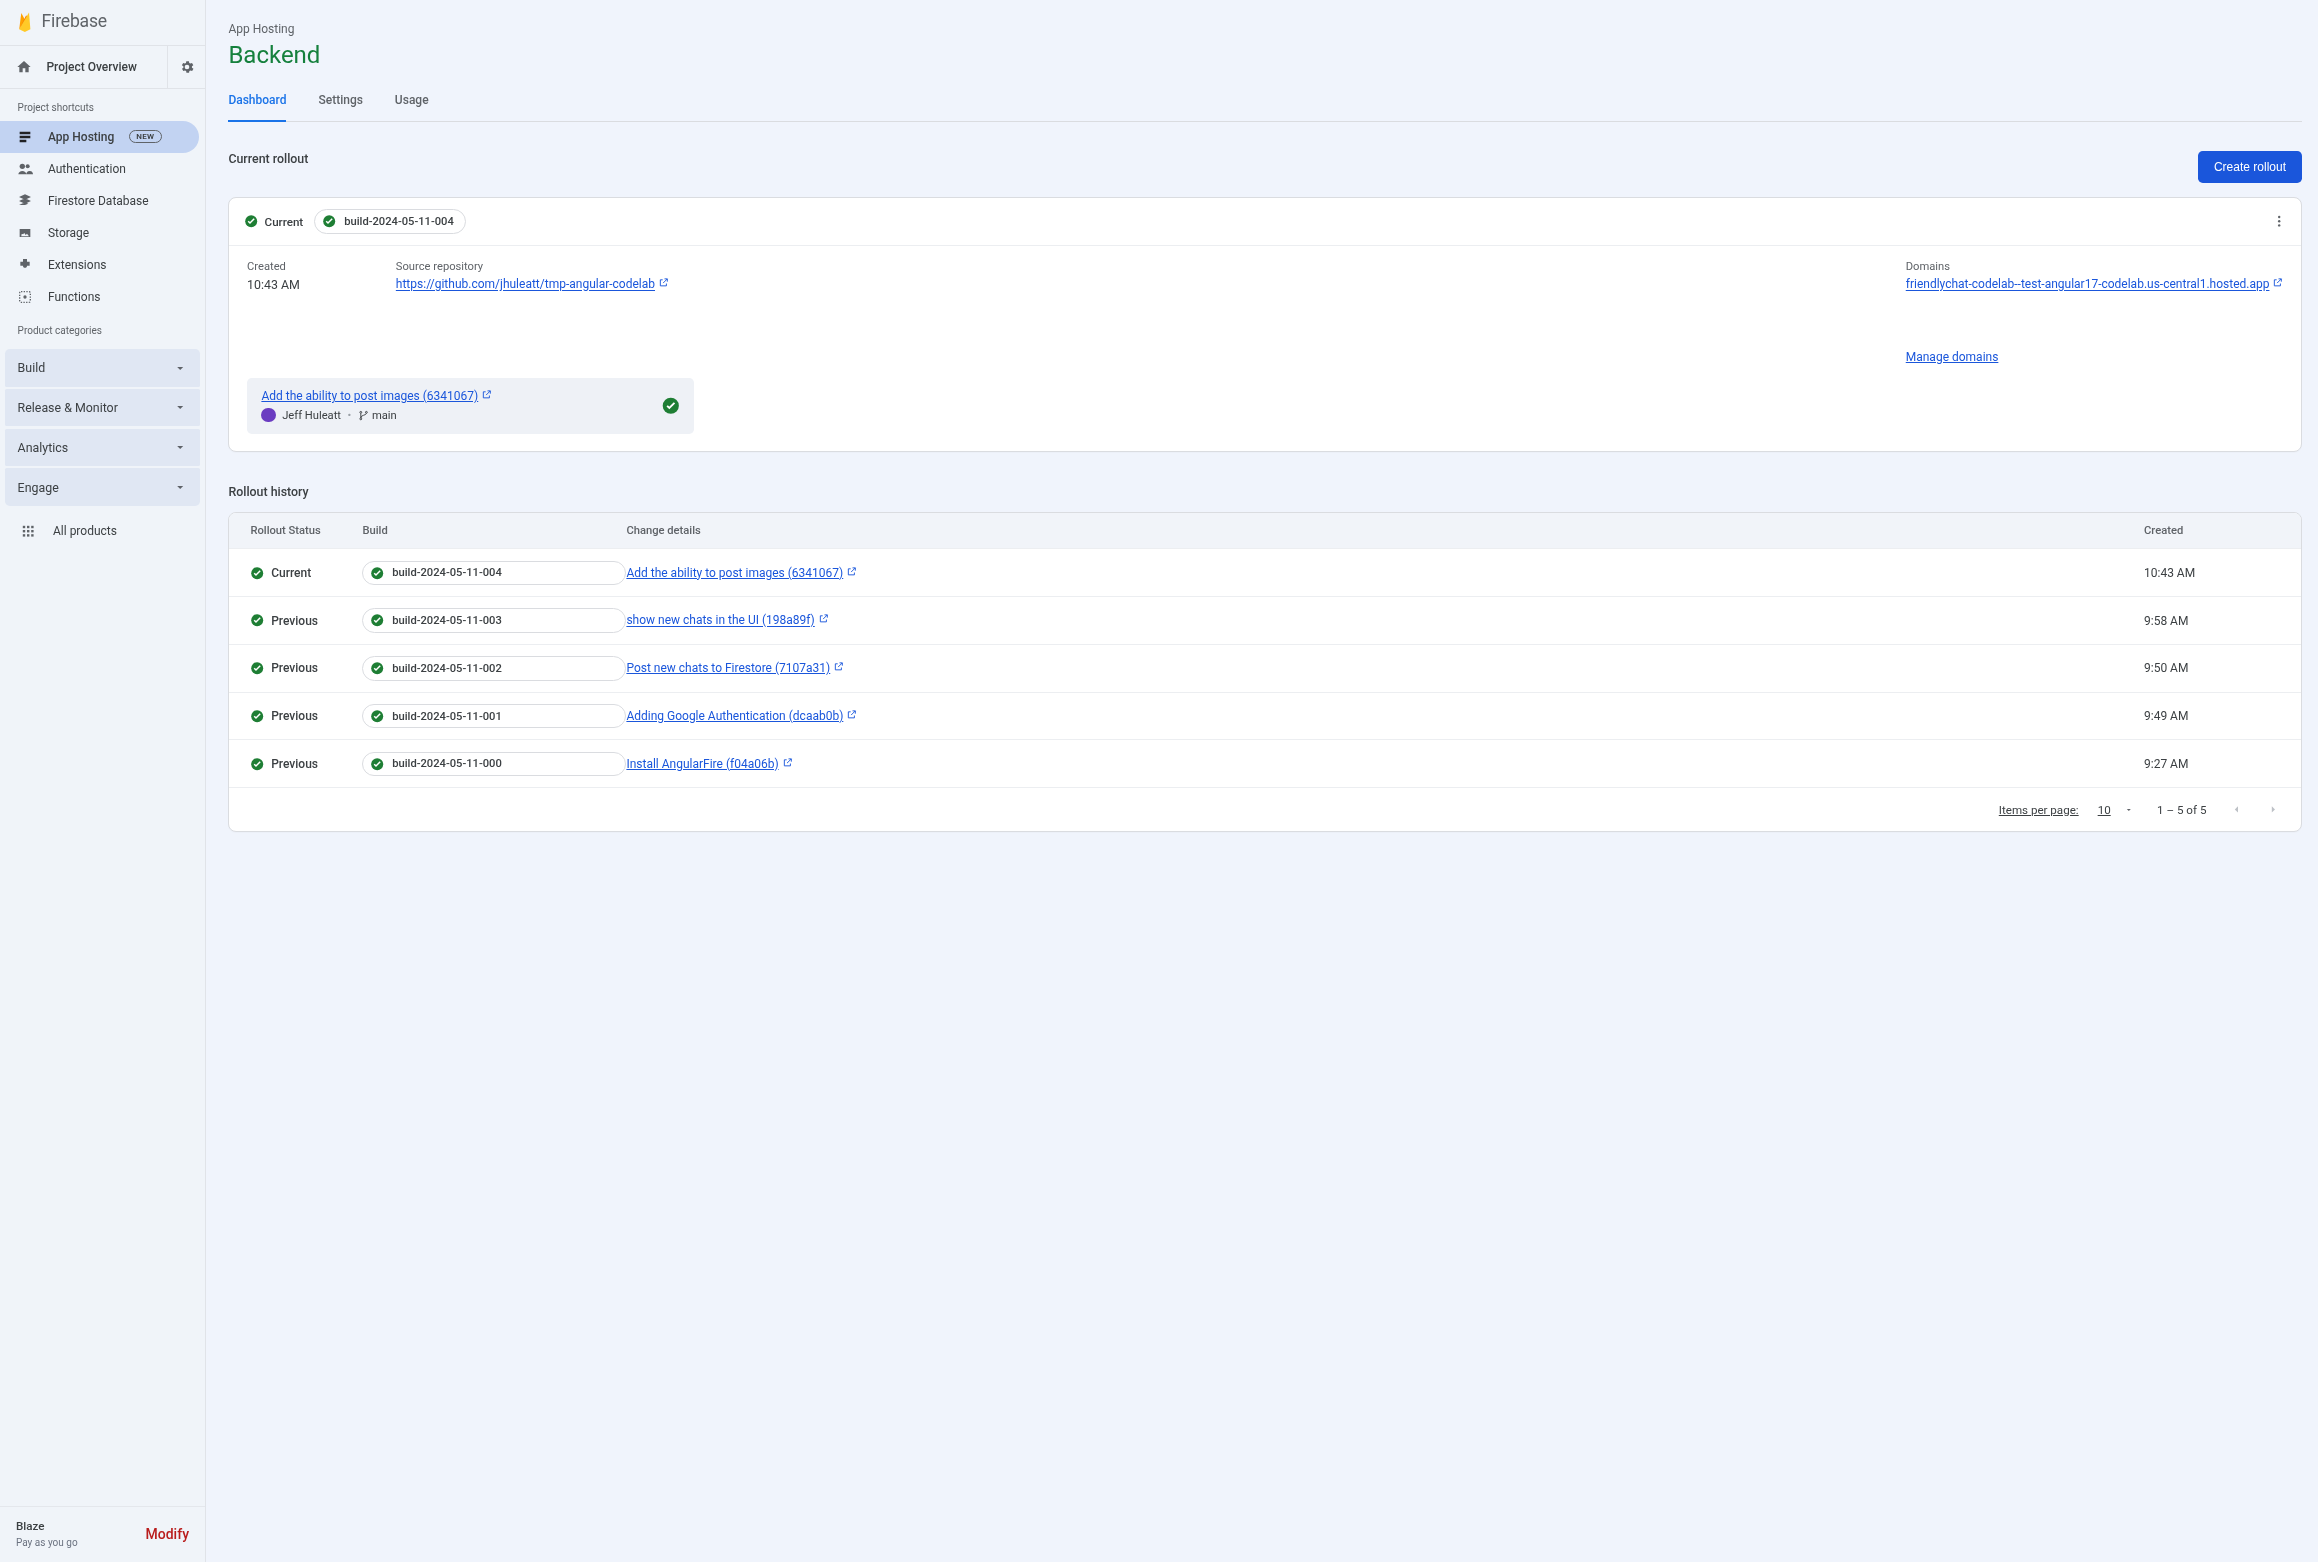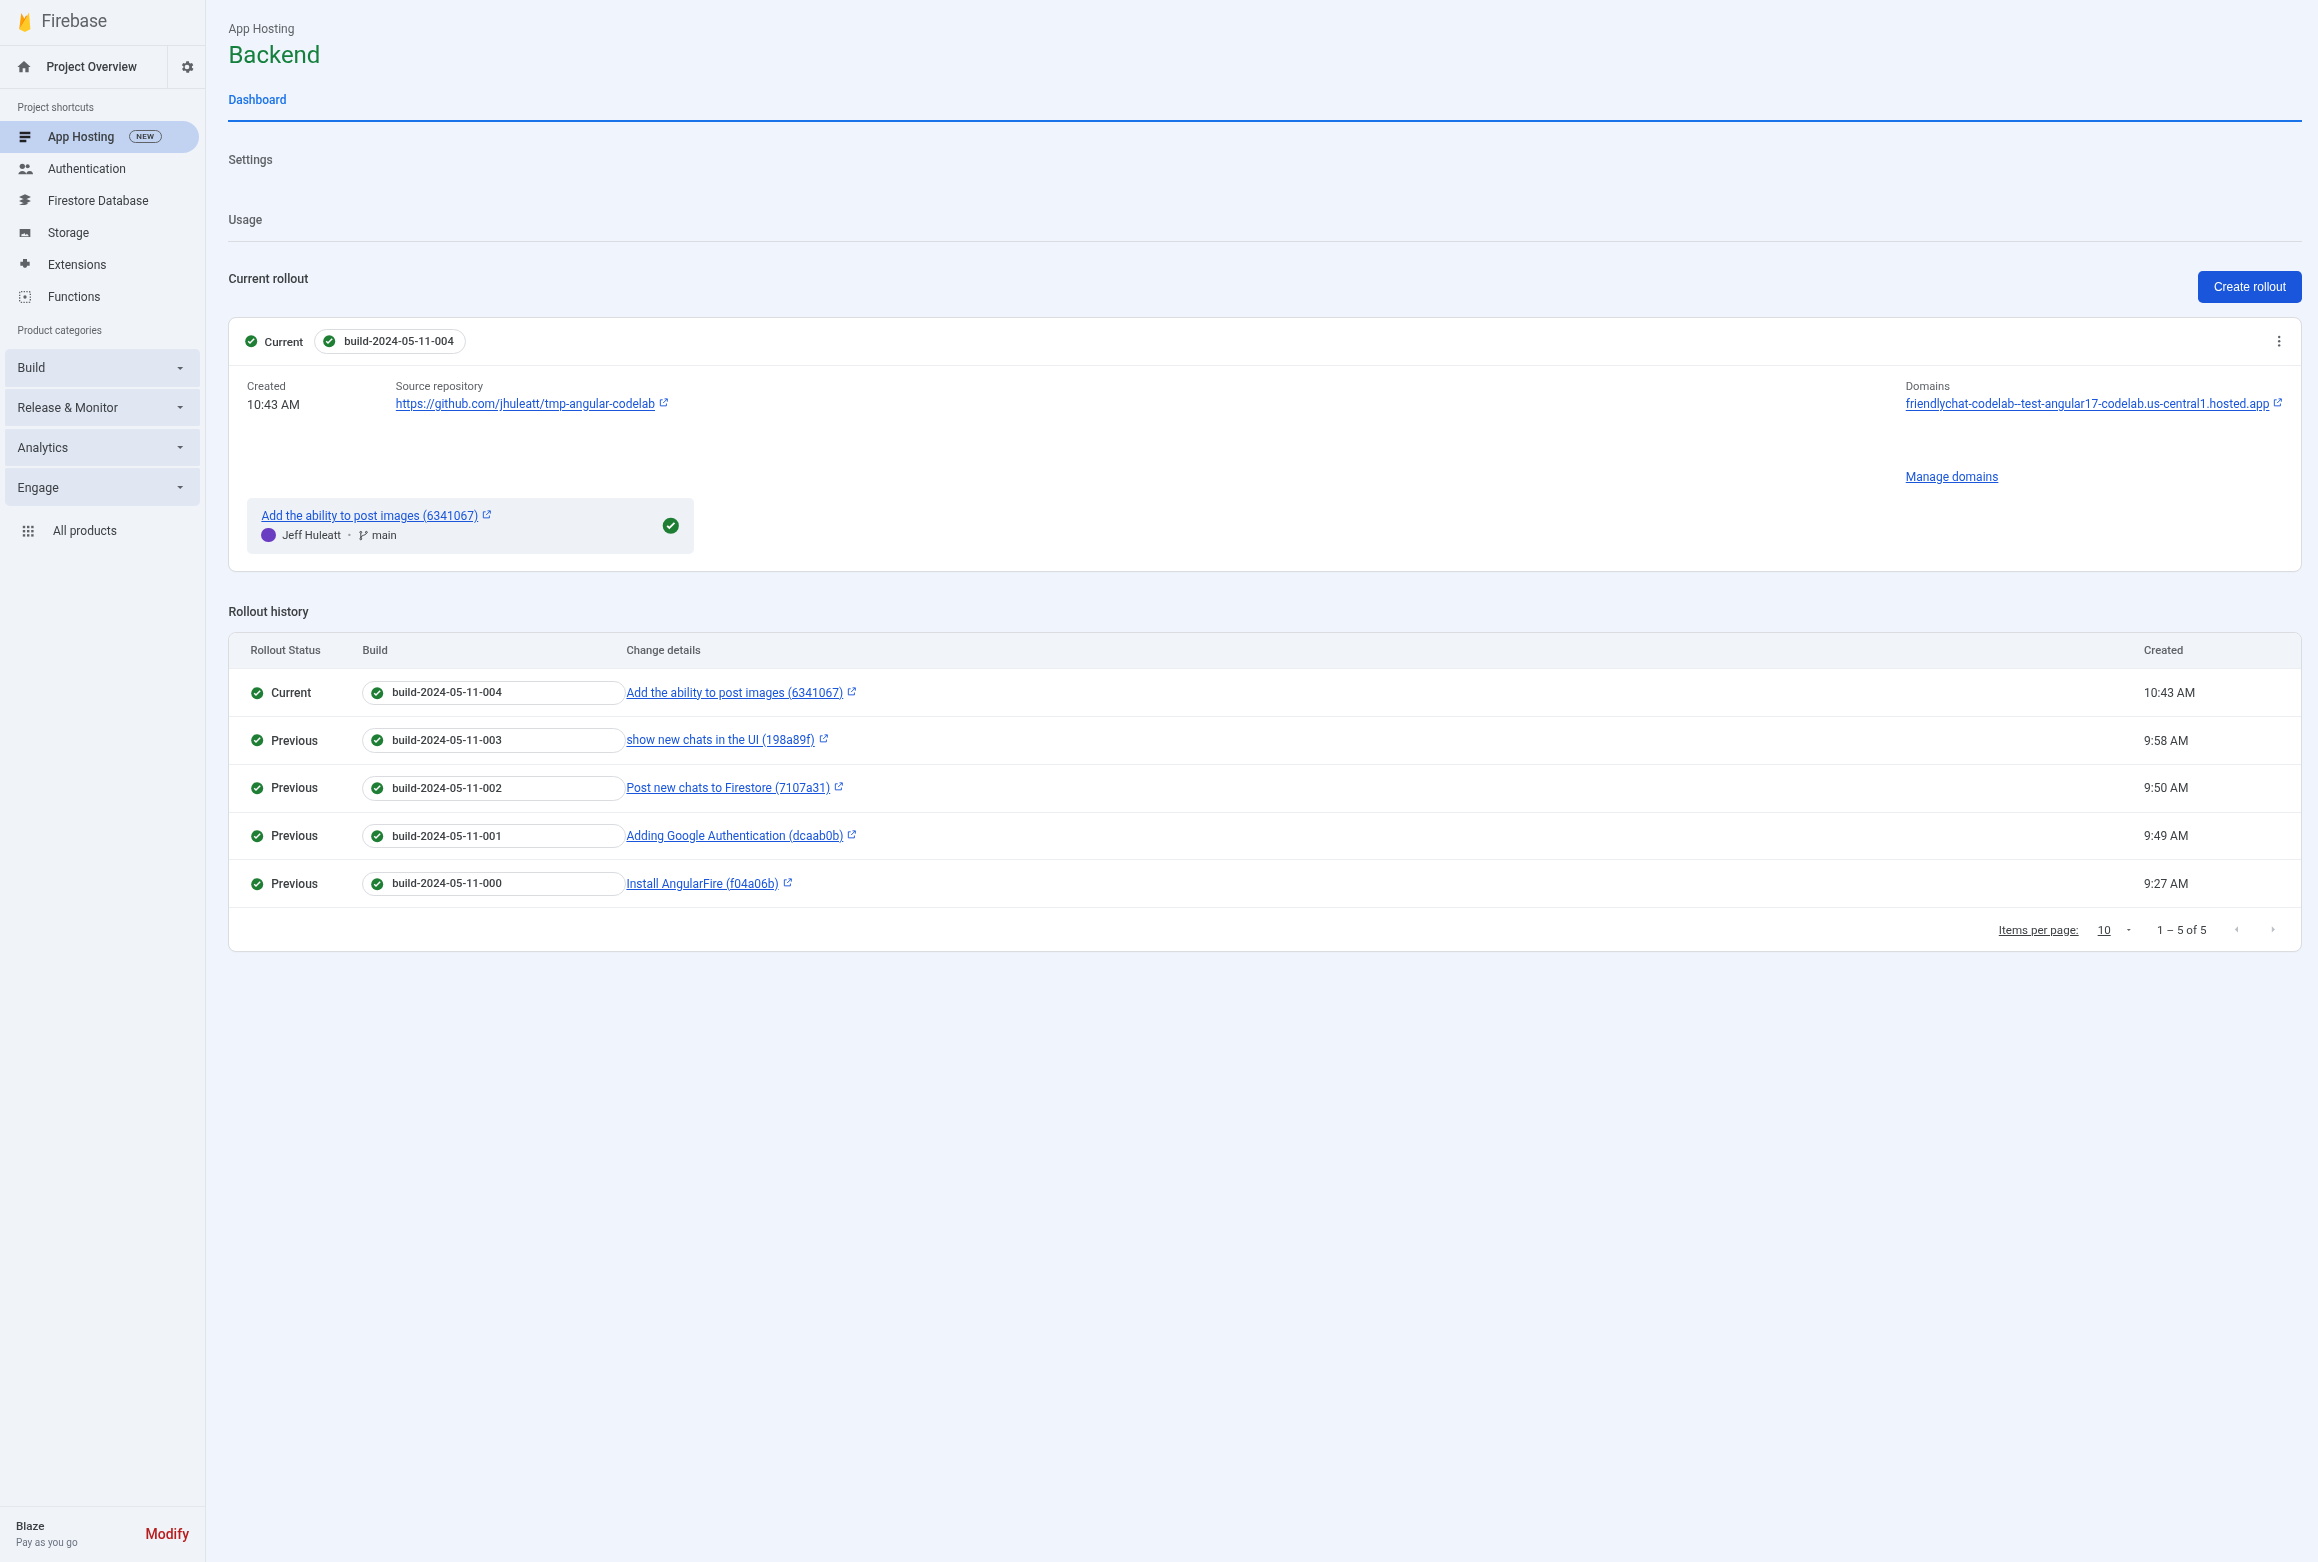--- a/index.html
+++ b/index.html
@@ -38,21 +38,21 @@
 .all-products { display:flex; align-items:center; gap:17.6px; padding:16px 21px; color:#3c4043; font-size:12px; cursor:pointer;}
 .sidebar-footer { margin-top:auto; border-top:0.8px solid #e4e7ec; padding:12.8px 16px 14.4px; display:flex; align-items:center; justify-content:space-between;}
 .plan-name { font-size:11.6px; color:#3c4043; font-weight:500;}
 .plan-sub { font-size:10px; color:#6b7280; margin-top:3.2px;}
 .modify { font-size:14px; color:#b91c1c; font-weight:500; cursor:pointer;}
 
 
 .main { flex:1; padding:22.4px 16px 32px 22.4px; }
 .crumb { font-size:12px; color:#5f6368; margin-bottom:4.8px;}
 .page-title { font-size:24px; font-weight:400; color:#15803d; margin-bottom:24px;}
-.tabs { display:flex; gap:32px; border-bottom:0.8px solid #dadce0; margin-bottom:29px;flex-direction:column;}
+.tabs { display:flex; gap:32px; border-bottom:0.8px solid #dadce0; margin-bottom:29px;}
 .tab { padding:0 0 12.8px; font-size:12px; color:#5f6368; font-weight:500; cursor:pointer; border-bottom:2.4px solid transparent; margin-bottom:-0.8px;}
 .tab.active { color:#1a73e8; border-bottom-color:#1a73e8;}
 
 .section-head { display:flex; align-items:flex-start; justify-content:space-between; margin-bottom:14.4px;}
 .section-title { font-size:12.4px; color:#3c4043; font-weight:500;}
 .btn-primary { background:#1a56db; color:#fff; border:none; padding:8.8px 16px; border-radius:4.8px; font-size:12px; font-weight:500; cursor:pointer;}
 
 .card { background:#fff; border:0.8px solid #dadce0; border-radius:8px; box-shadow:0 0.8px 0.8px rgba(0,0,0,0.02);}
 .card-head { display:flex; align-items:center; gap:11.2px; padding:11.2px 14.4px; border-bottom:0.8px solid #eceef1; justify-content:space-between;}
 .card-head-left { display:flex; align-items:center; gap:11.2px;}

